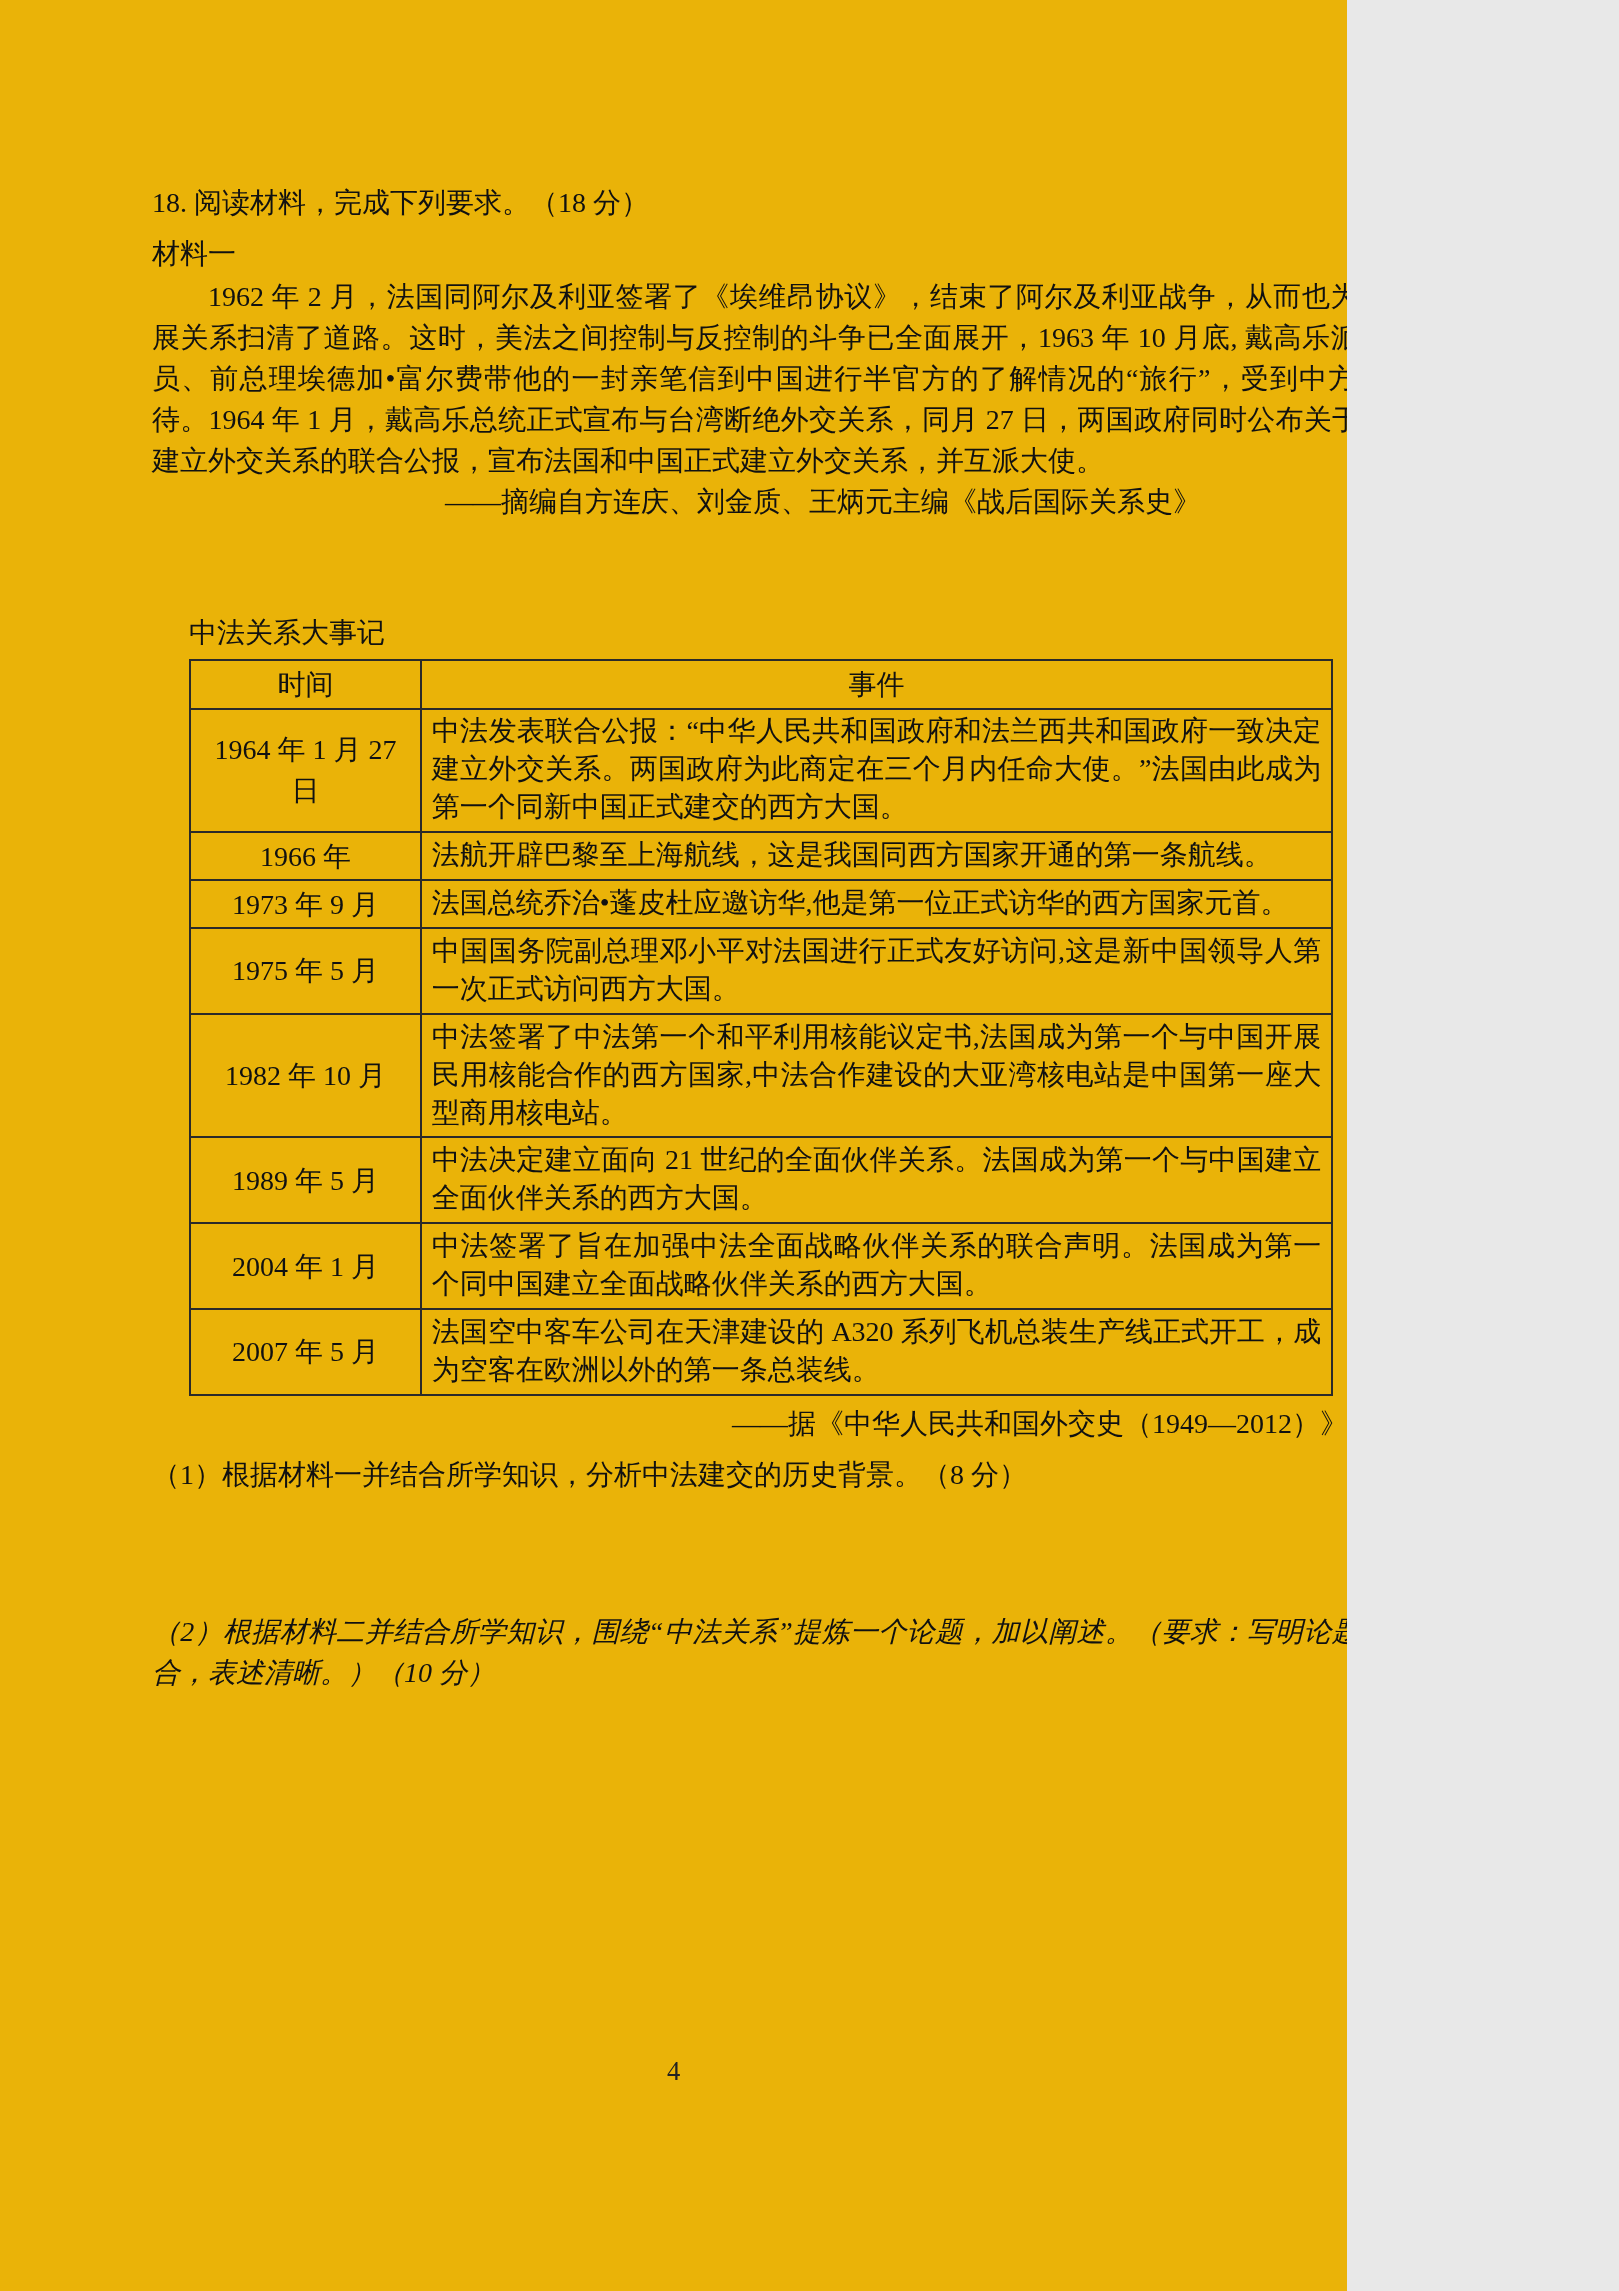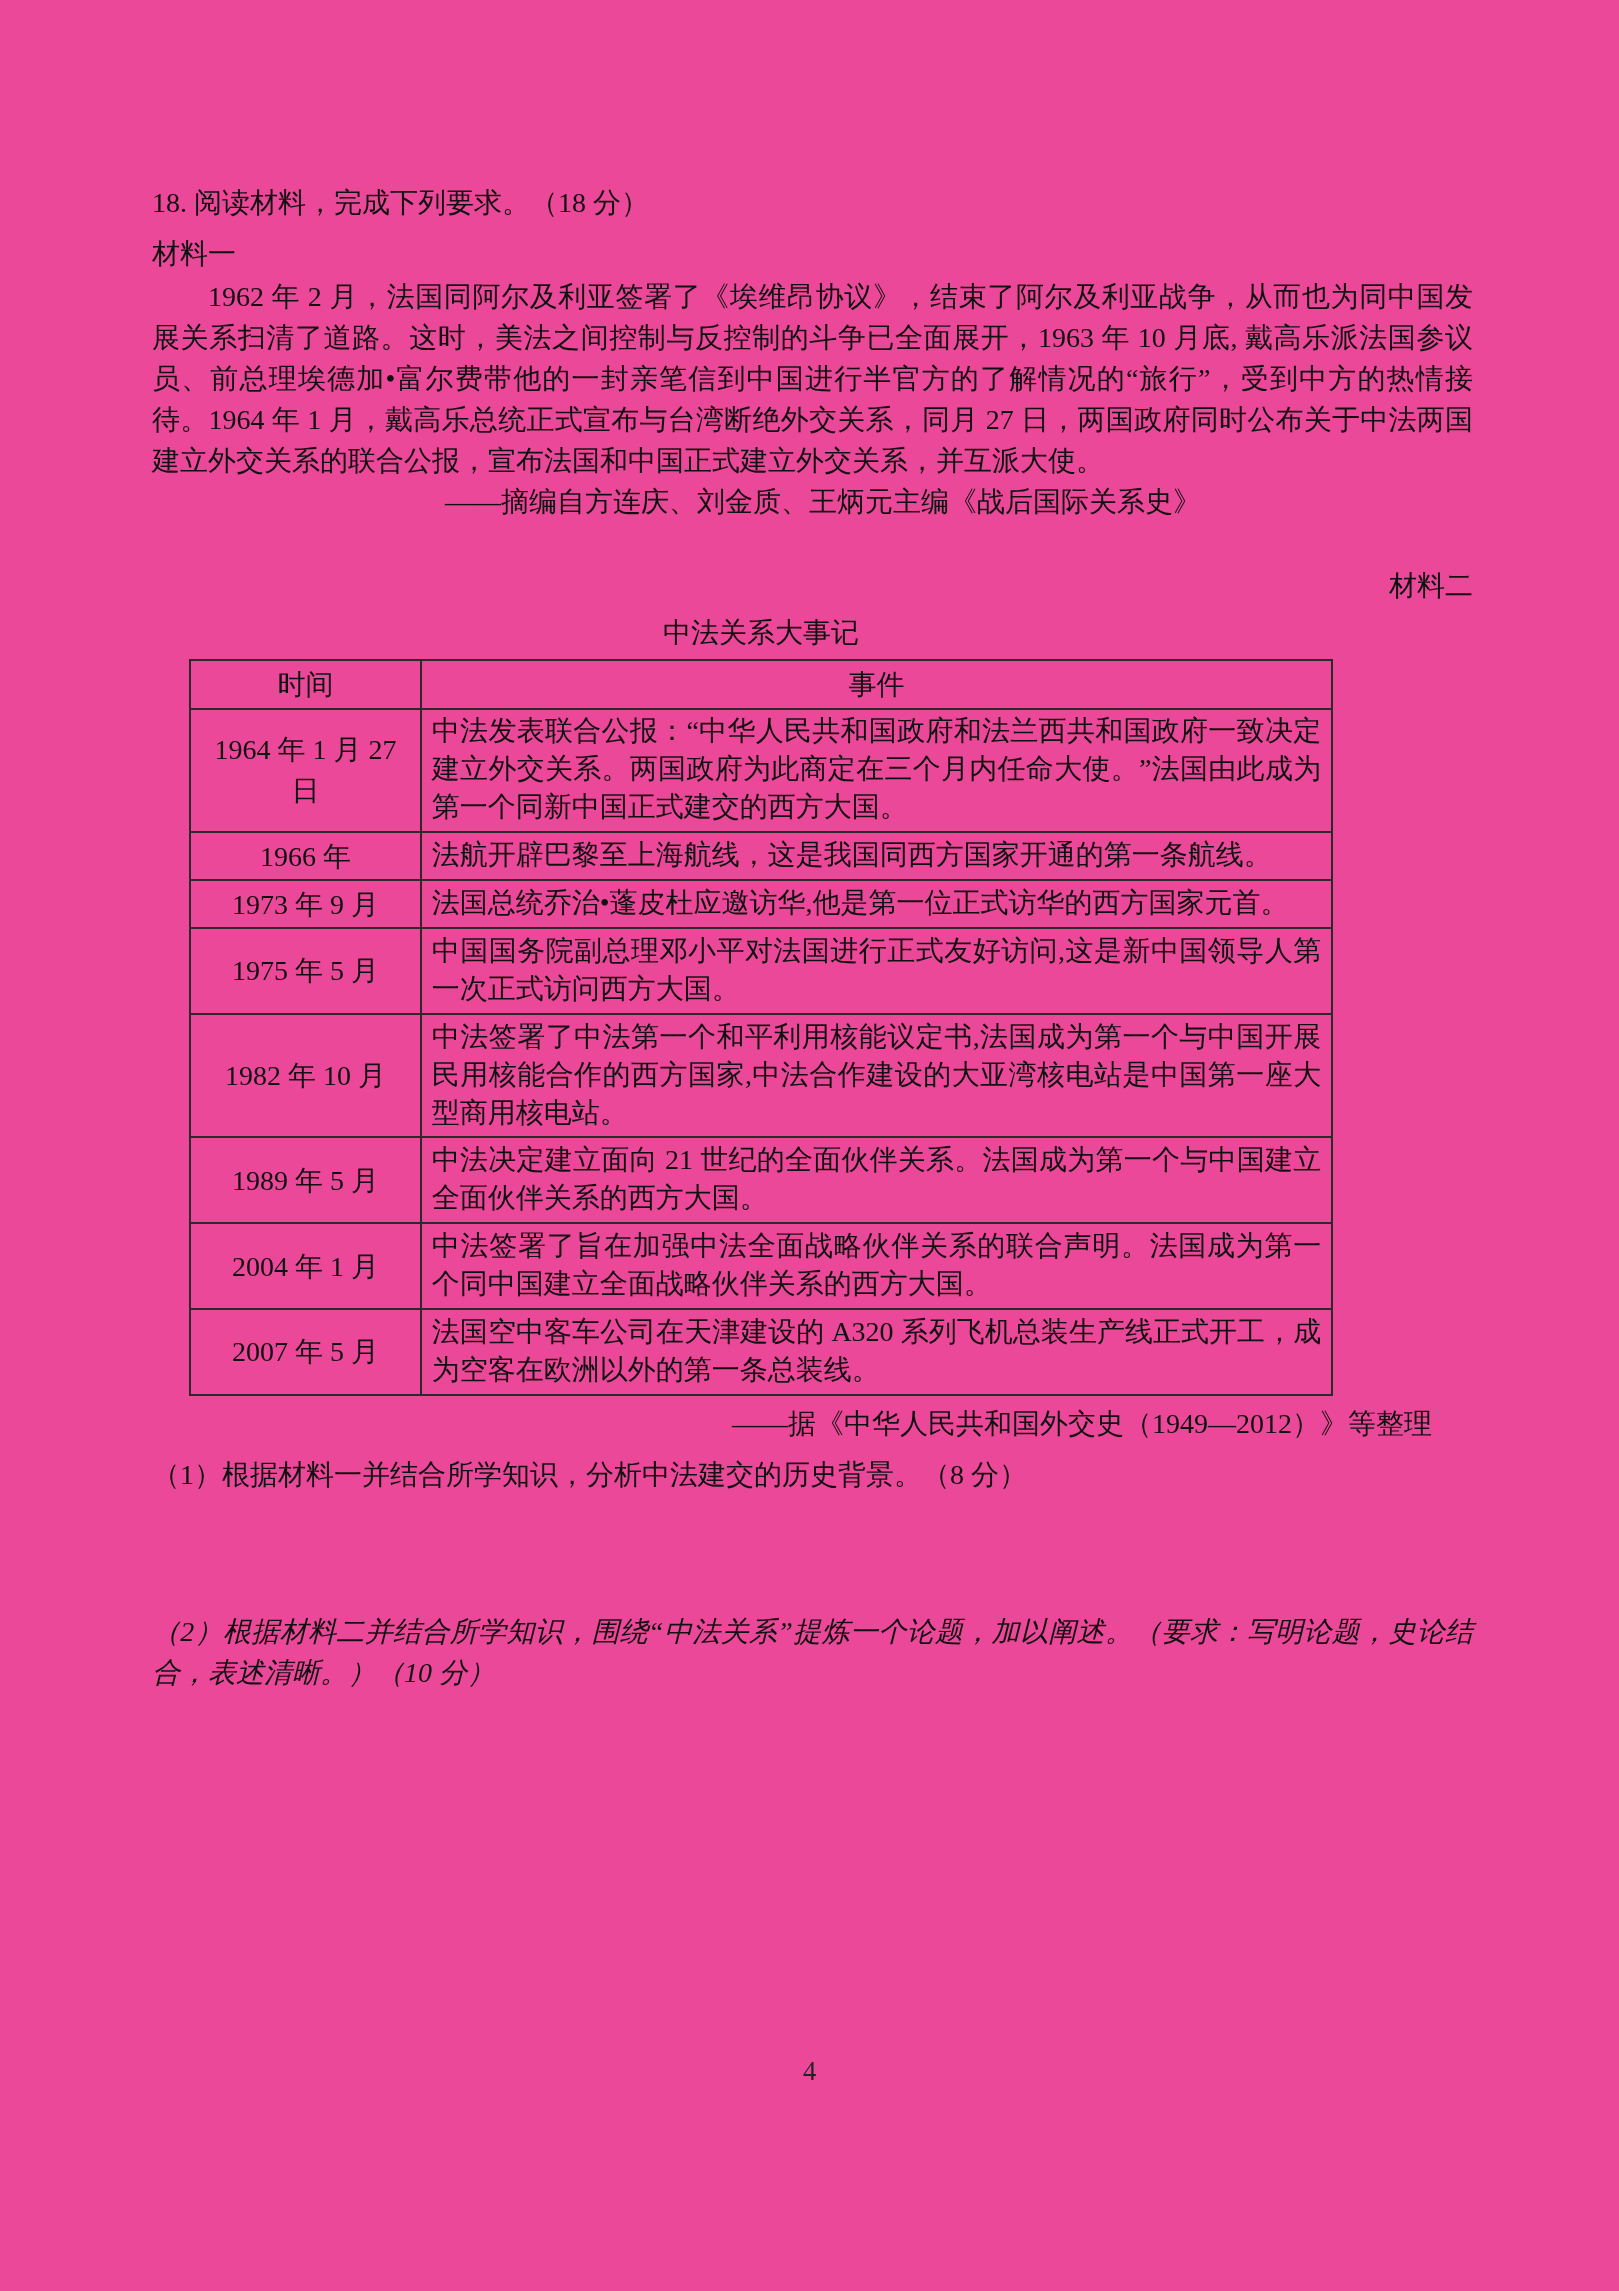--- a/index.html
+++ b/index.html
@@ -1,20 +1,20 @@
 <!DOCTYPE html>
 <html><head>
 <meta charset="utf-8">
 <style>
   html, body { margin: 0; padding: 0; background: #e8e8e8; }
   .page {
     position: relative;
-    width: 1619px;
+    width: 1347px;
     height: 2292px;
-    background: #ec4899;
+    background: #eab308;
     font-family: "Liberation Serif", "DejaVu Serif", serif;
     color: #111111;
     overflow: hidden;
   }
   .content {
     position: absolute;
     left: 152px;
     top: 182px;
     width: 1321px;
     font-size: 28px;
@@ -27,21 +27,21 @@
     text-indent: 2em;
     text-align: justify;
   }
   .source { margin: 0; }
   .source1 { text-align: right; padding-right: 272px; }
   .mat-label2 { margin-top: 43px; text-align: right; }
   .table-title {
     width: 1144px;
     margin-left: 37px;
     margin-top: 5.9px;
-    text-align: center;
+    text-align: left;
   }
   table.events {
     border-collapse: collapse;
     table-layout: fixed;
     width: 1144px;
     margin-left: 37px;
     margin-top: 5.9px;
   }
   table.events th, table.events td {
     border: 2px solid #2a2a2a;

